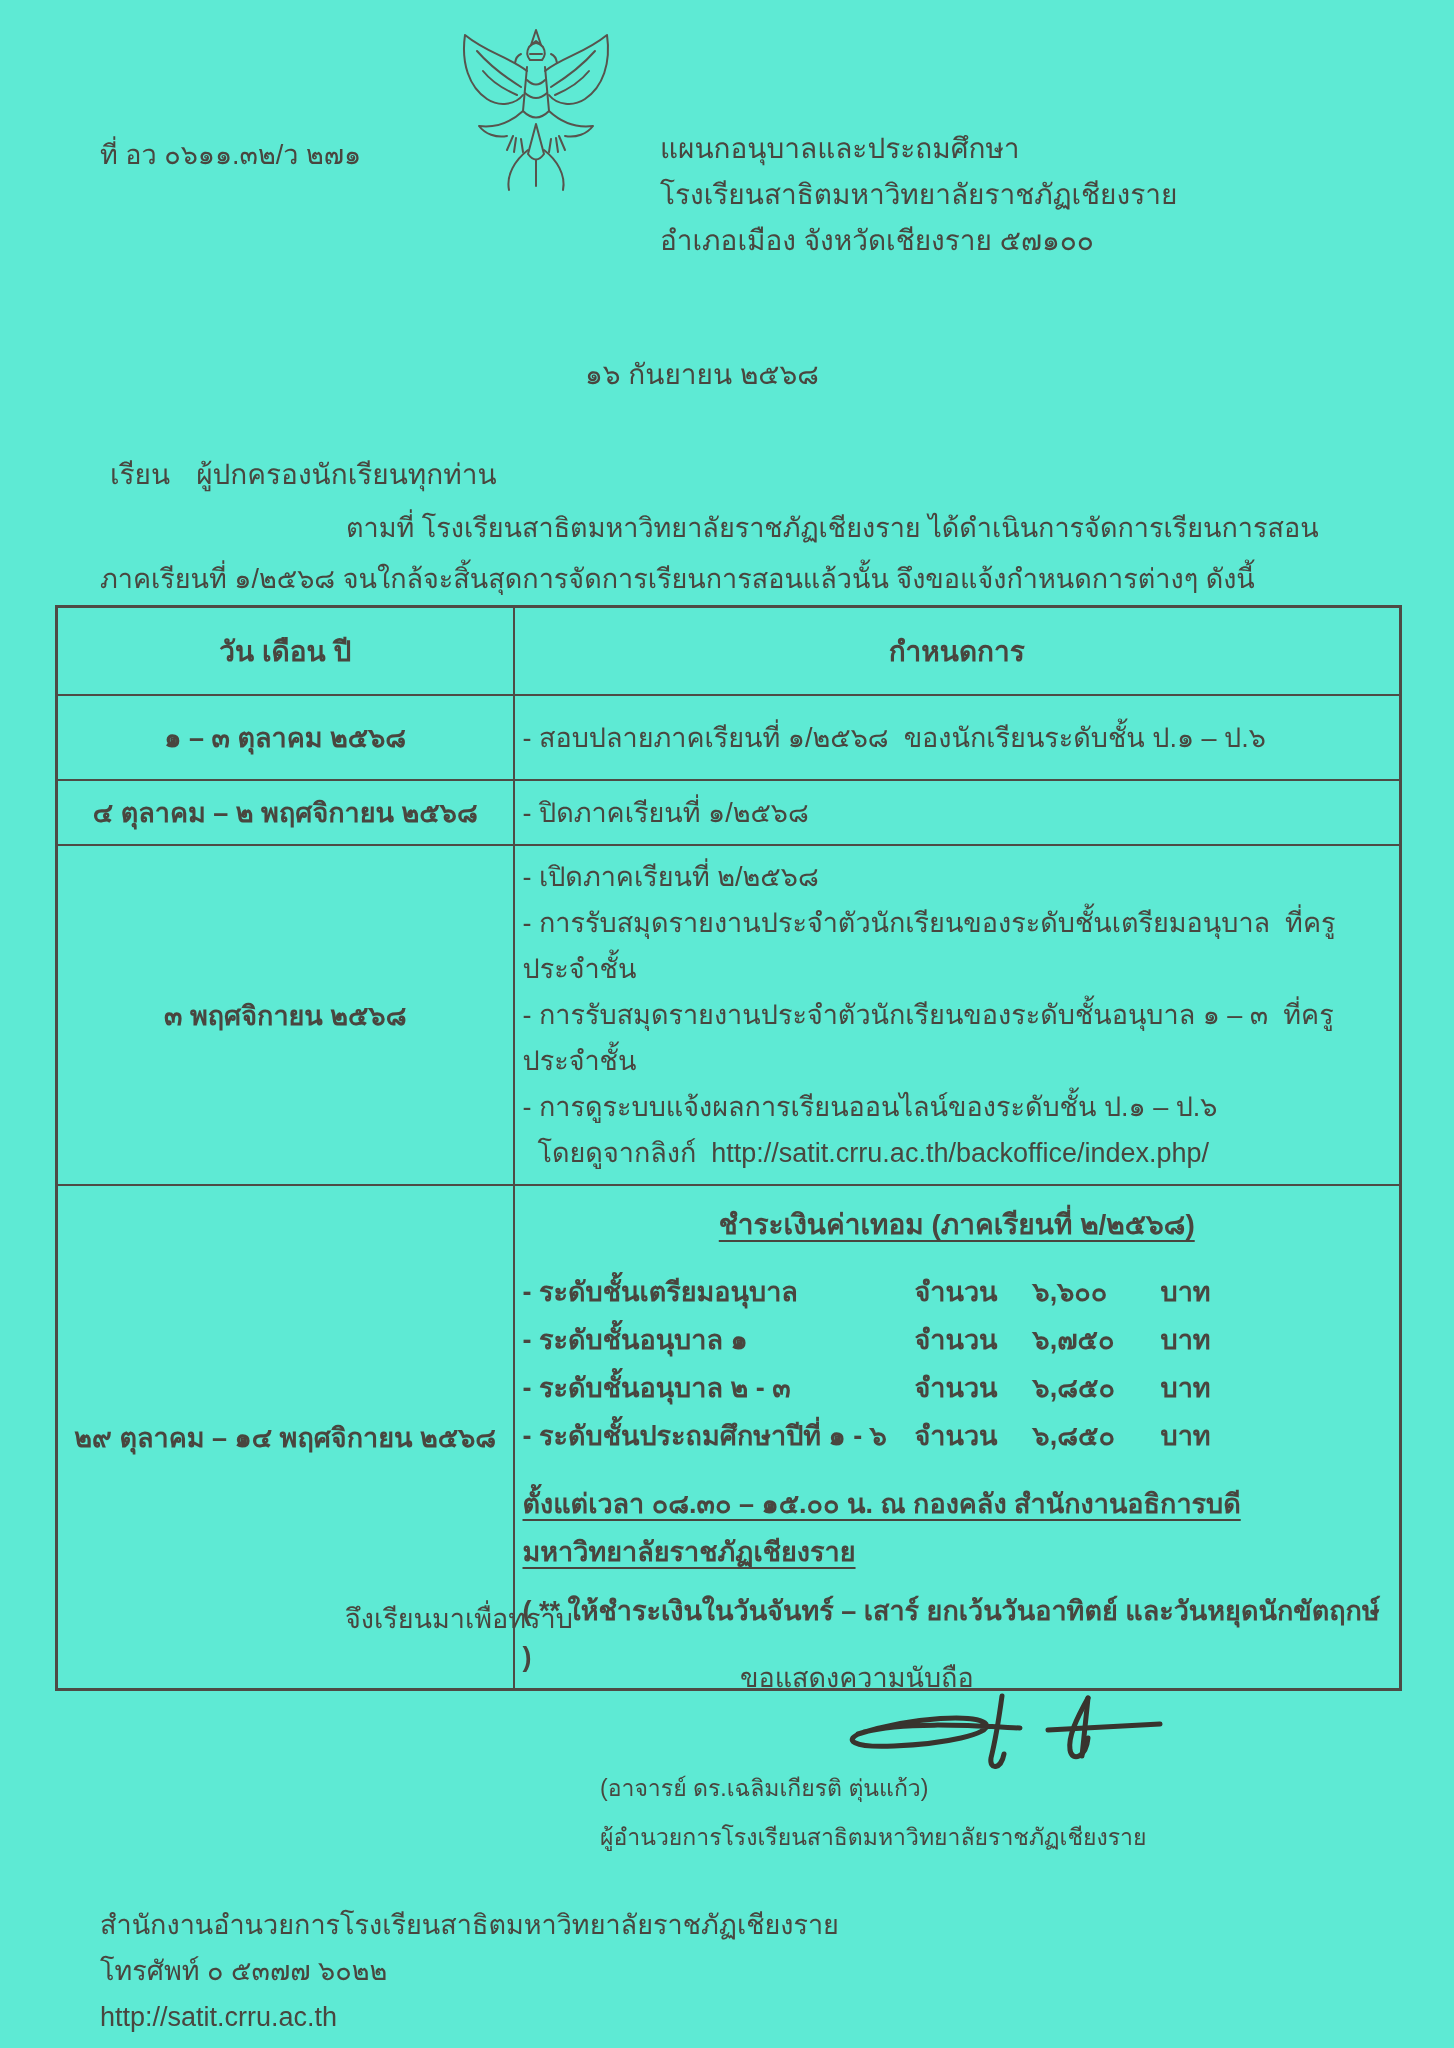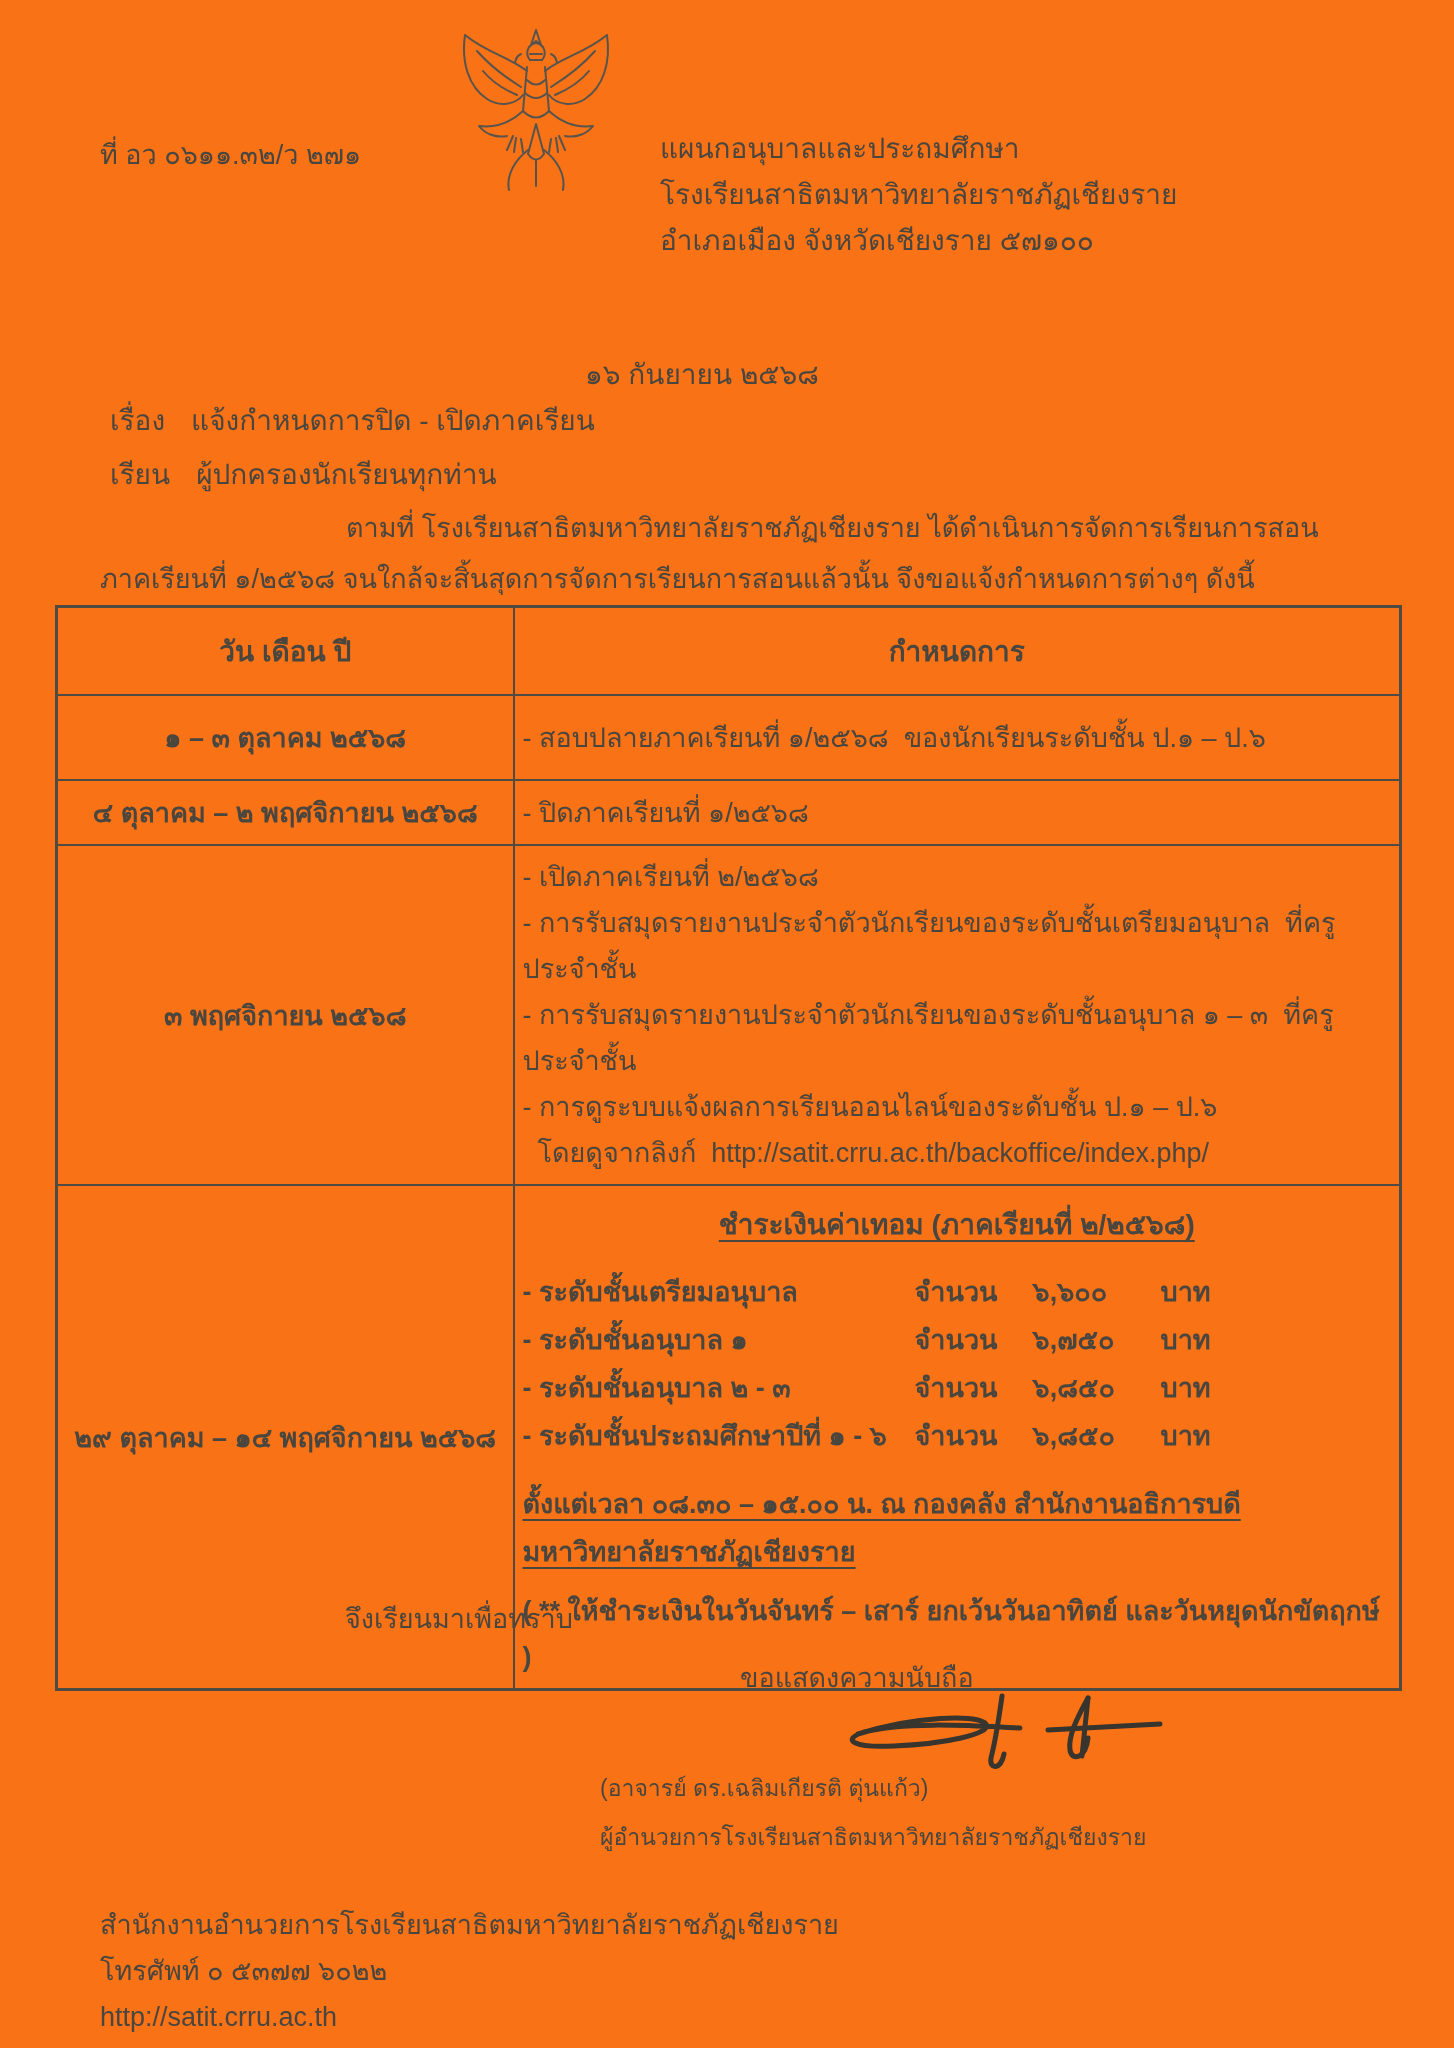--- a/index.html
+++ b/index.html
@@ -1,19 +1,19 @@
 <!DOCTYPE html>
 <html lang="th"><head>
 <meta charset="utf-8">
 <style>
   html,body{margin:0;padding:0;background:#d8d8d6;}
   .page{
     position:relative;
     width:1454px;height:2048px;
-    background:#f97316;
+    background:#5eead4;
     font-family:"Liberation Sans",sans-serif;
     color:#49463f;
     overflow:hidden;
   }
   .abs{position:absolute;}
   .ref-no{left:100px;top:133px;font-size:27px;}
   .emblem{left:450px;top:26px;width:172px;height:182px;}
   .org-block{left:660px;top:126px;font-size:28px;line-height:46px;}
   .date-line{left:585px;top:352px;font-size:28px;}
   .subject-line{left:110px;top:398px;font-size:28px;}
@@ -87,23 +87,20 @@
   <div class="abs ref-no">ที่ อว ๐๖๑๑.๓๒/ว ๒๗๑</div>
 
   <div class="abs org-block">
     <div>แผนกอนุบาลและประถมศึกษา</div>
     <div>โรงเรียนสาธิตมหาวิทยาลัยราชภัฏเชียงราย</div>
     <div>อำเภอเมือง   จังหวัดเชียงราย     ๕๗๑๐๐</div>
   </div>
 
   <div class="abs date-line">๑๖  กันยายน  ๒๕๖๘</div>
 
-  <div class="abs subject-line">
-    <span class="label-gap">เรื่อง</span><span>แจ้งกำหนดการปิด - เปิดภาคเรียน</span>
-  </div>
 
   <div class="abs to-line">
     <span class="label-gap">เรียน</span><span>ผู้ปกครองนักเรียนทุกท่าน</span>
   </div>
 
   <div class="abs intro">
     <div class="l1">ตามที่  โรงเรียนสาธิตมหาวิทยาลัยราชภัฏเชียงราย ได้ดำเนินการจัดการเรียนการสอน</div>
     <div>ภาคเรียนที่ ๑/๒๕๖๘ จนใกล้จะสิ้นสุดการจัดการเรียนการสอนแล้วนั้น  จึงขอแจ้งกำหนดการต่างๆ ดังนี้</div>
   </div>
 

